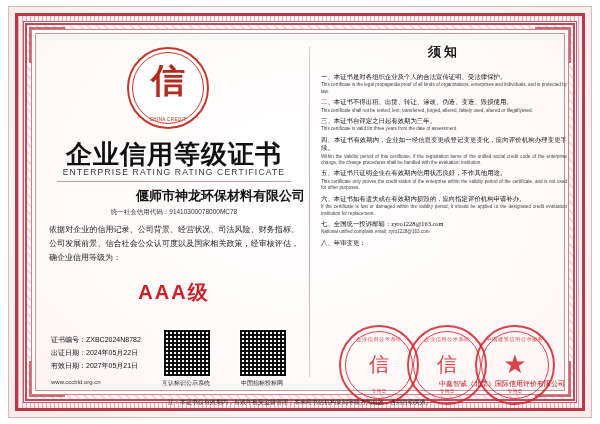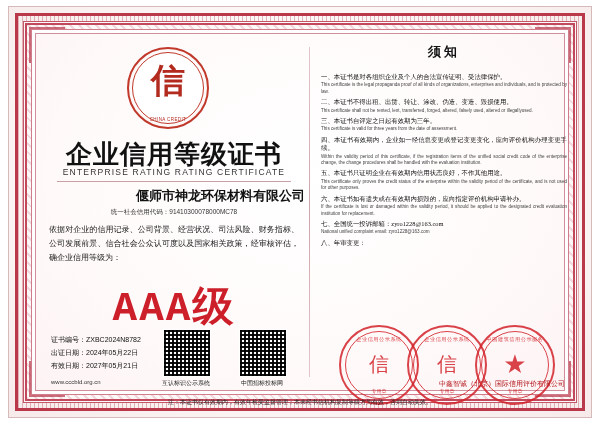--- a/index.html
+++ b/index.html
@@ -98,22 +98,22 @@
     position:absolute;left:0;right:0;top:167px;text-align:center;
     font-size:6.5px;color:#333;
   }
   .desc{
     position:absolute;left:6px;right:6px;top:182px;
     font-size:8px;line-height:14px;color:#1a1a1a;text-align:justify;
     font-family:"Liberation Serif","DejaVu Serif",serif;
   }
   .grade{
     position:absolute;left:0;right:0;top:238px;text-align:center;
-    font-size:41px;font-weight:bold;color:#cc1f2a;
-    font-family:Liberation Mono, monospace;letter-spacing:2px;
+    font-size:20px;font-weight:bold;color:#cc1f2a;
+    font-family:Liberation Sans, sans-serif;letter-spacing:2px;
   }
   .meta{
     position:absolute;left:8px;top:292px;font-size:7px;line-height:13px;color:#111;
   }
   .meta div{white-space:nowrap;}
   .site{
     position:absolute;left:8px;top:338px;font-size:6px;color:#333;
   }
   .qr{
     position:absolute;left:120px;top:288px;width:46px;height:46px;

